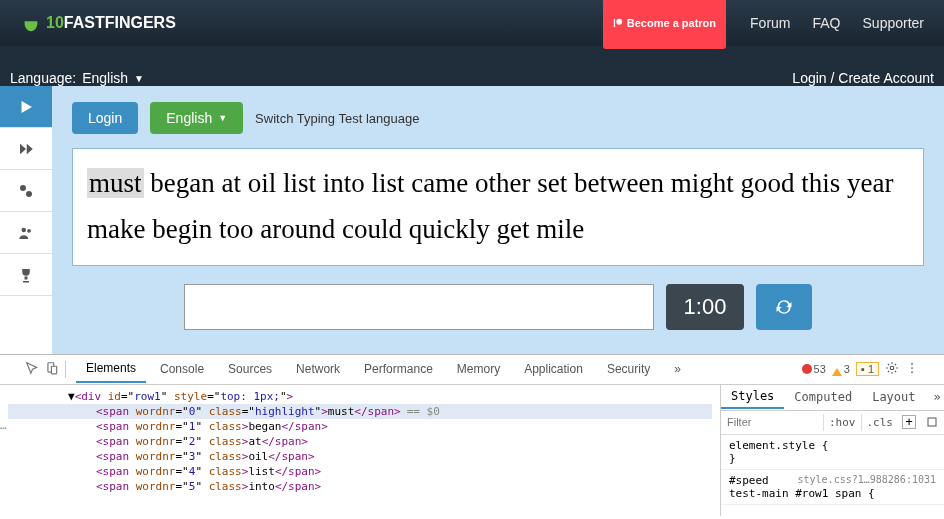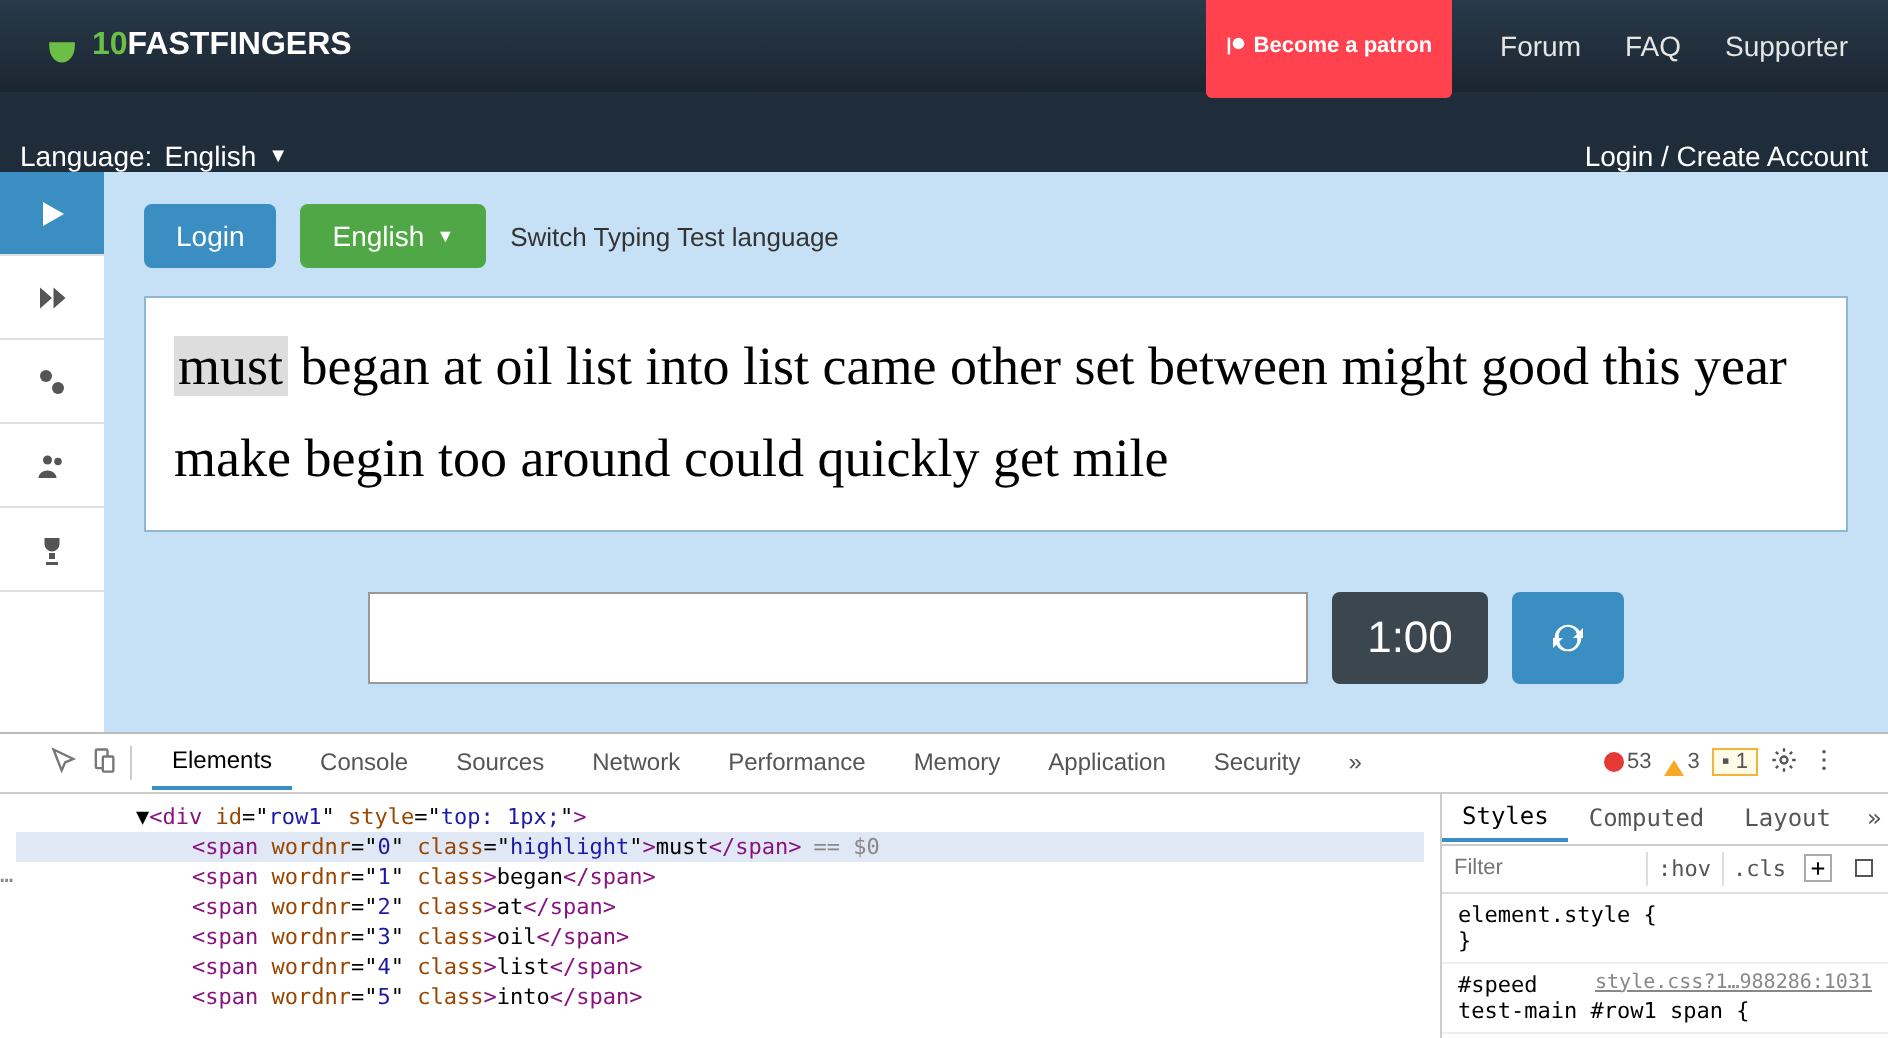--- a/index.html
+++ b/index.html
@@ -33,21 +33,21 @@
 .controls { display: flex; align-items: center; gap: 12px; margin-bottom: 14px; }
 .btn { padding: 8px 16px; border-radius: 4px; color: #fff; font-size: 14px; border: none; cursor: pointer; }
 .btn-blue { background: #3b8ec2; }
 .btn-green { background: #4fa845; display: flex; align-items: center; gap: 6px; }
 .btn-green .chev { font-size: 9px; }
 .switch-lang { color: #333; font-size: 13px; }
 
 .wordbox { background: #fff; border: 1px solid #8fb7d6; padding: 12px 14px; font-family: Georgia, serif; font-size: 27px; line-height: 1.7; color: #000; min-height: 110px; }
 .wordbox .hl { background: #ddd; padding: 0 2px; }
 
-.inputrow { display: flex; gap: 12px; margin-top: 30px; justify-content: center; align-items: center; }
+.inputrow { display: flex; gap: 12px; margin-top: 18px; justify-content: center; align-items: center; }
 .typeinput { width: 470px; height: 46px; border: 1px solid #999; background: #fff; font-size: 20px; padding: 4px 10px; }
 .timer { background: #3b464e; color: #fff; font-size: 22px; width: 78px; height: 46px; display: flex; align-items: center; justify-content: center; border-radius: 4px; }
 .reload { background: #3b8ec2; width: 56px; height: 46px; display: flex; align-items: center; justify-content: center; border-radius: 4px; }
 .reload svg { width: 20px; height: 20px; fill: #fff; }
 
 
 .devtools { border-top: 1px solid #bbb; background: #fff; height: 162px; display: flex; flex-direction: column; }
 .dev-tabs { display: flex; align-items: center; border-bottom: 1px solid #ccc; height: 30px; padding: 0 25px; gap: 4px; font-size: 12px; color: #555; }
 .dev-tabs .dtab { padding: 6px 10px; cursor: pointer; }
 .dev-tabs .dtab.active { color: #000; border-bottom: 2px solid #3b8ec2; }
@@ -80,21 +80,21 @@
 .styles-tabs .stab.active { color: #000; border-bottom: 2px solid #3b8ec2; }
 .styles-tabs .more2 { margin-left: auto; padding: 0 8px; }
 .filter-row { display: flex; align-items: center; border-bottom: 1px solid #ddd; height: 24px; font-size: 11px; }
 .filter-row input { border: none; padding: 2px 6px; flex: 1; font-size: 11px; outline: none; width: 40px; }
 .filter-row .pill { padding: 2px 5px; border-left: 1px solid #ddd; color: #555; font-family: Menlo, monospace; }
 .filter-row .plus { border: 1px solid #aaa; width: 14px; height: 14px; display: flex; align-items: center; justify-content: center; margin: 0 4px; font-size: 12px; }
 .filter-row .pal svg { width: 12px; height: 12px; display: block; }
 .filter-row .pal { padding: 0 6px; }
 .style-block { padding: 4px 8px; font-family: Menlo, monospace; font-size: 11px; border-bottom: 1px solid #eee; }
 .style-block .sel { color: #000; }
-.style-block .link { color: #888; float: right; text-decoration: underline; font-size: 10px; }
+.style-block .link { color: #888; float: right; font-size: 10px; }
 </style>
 </head>
 <body>
 
 <div class="topnav">
   <div class="logo">
     <svg class="logo-icon" viewBox="0 0 24 24">
         <path fill="#6bbf47" d="M7 2v8M10 1v9M13 2v8M16 4v6M5 12c0 5 3 9 7 9s7-4 7-9v-2H5v2z"></path>
       </svg>
     <span class="ten">10</span>

